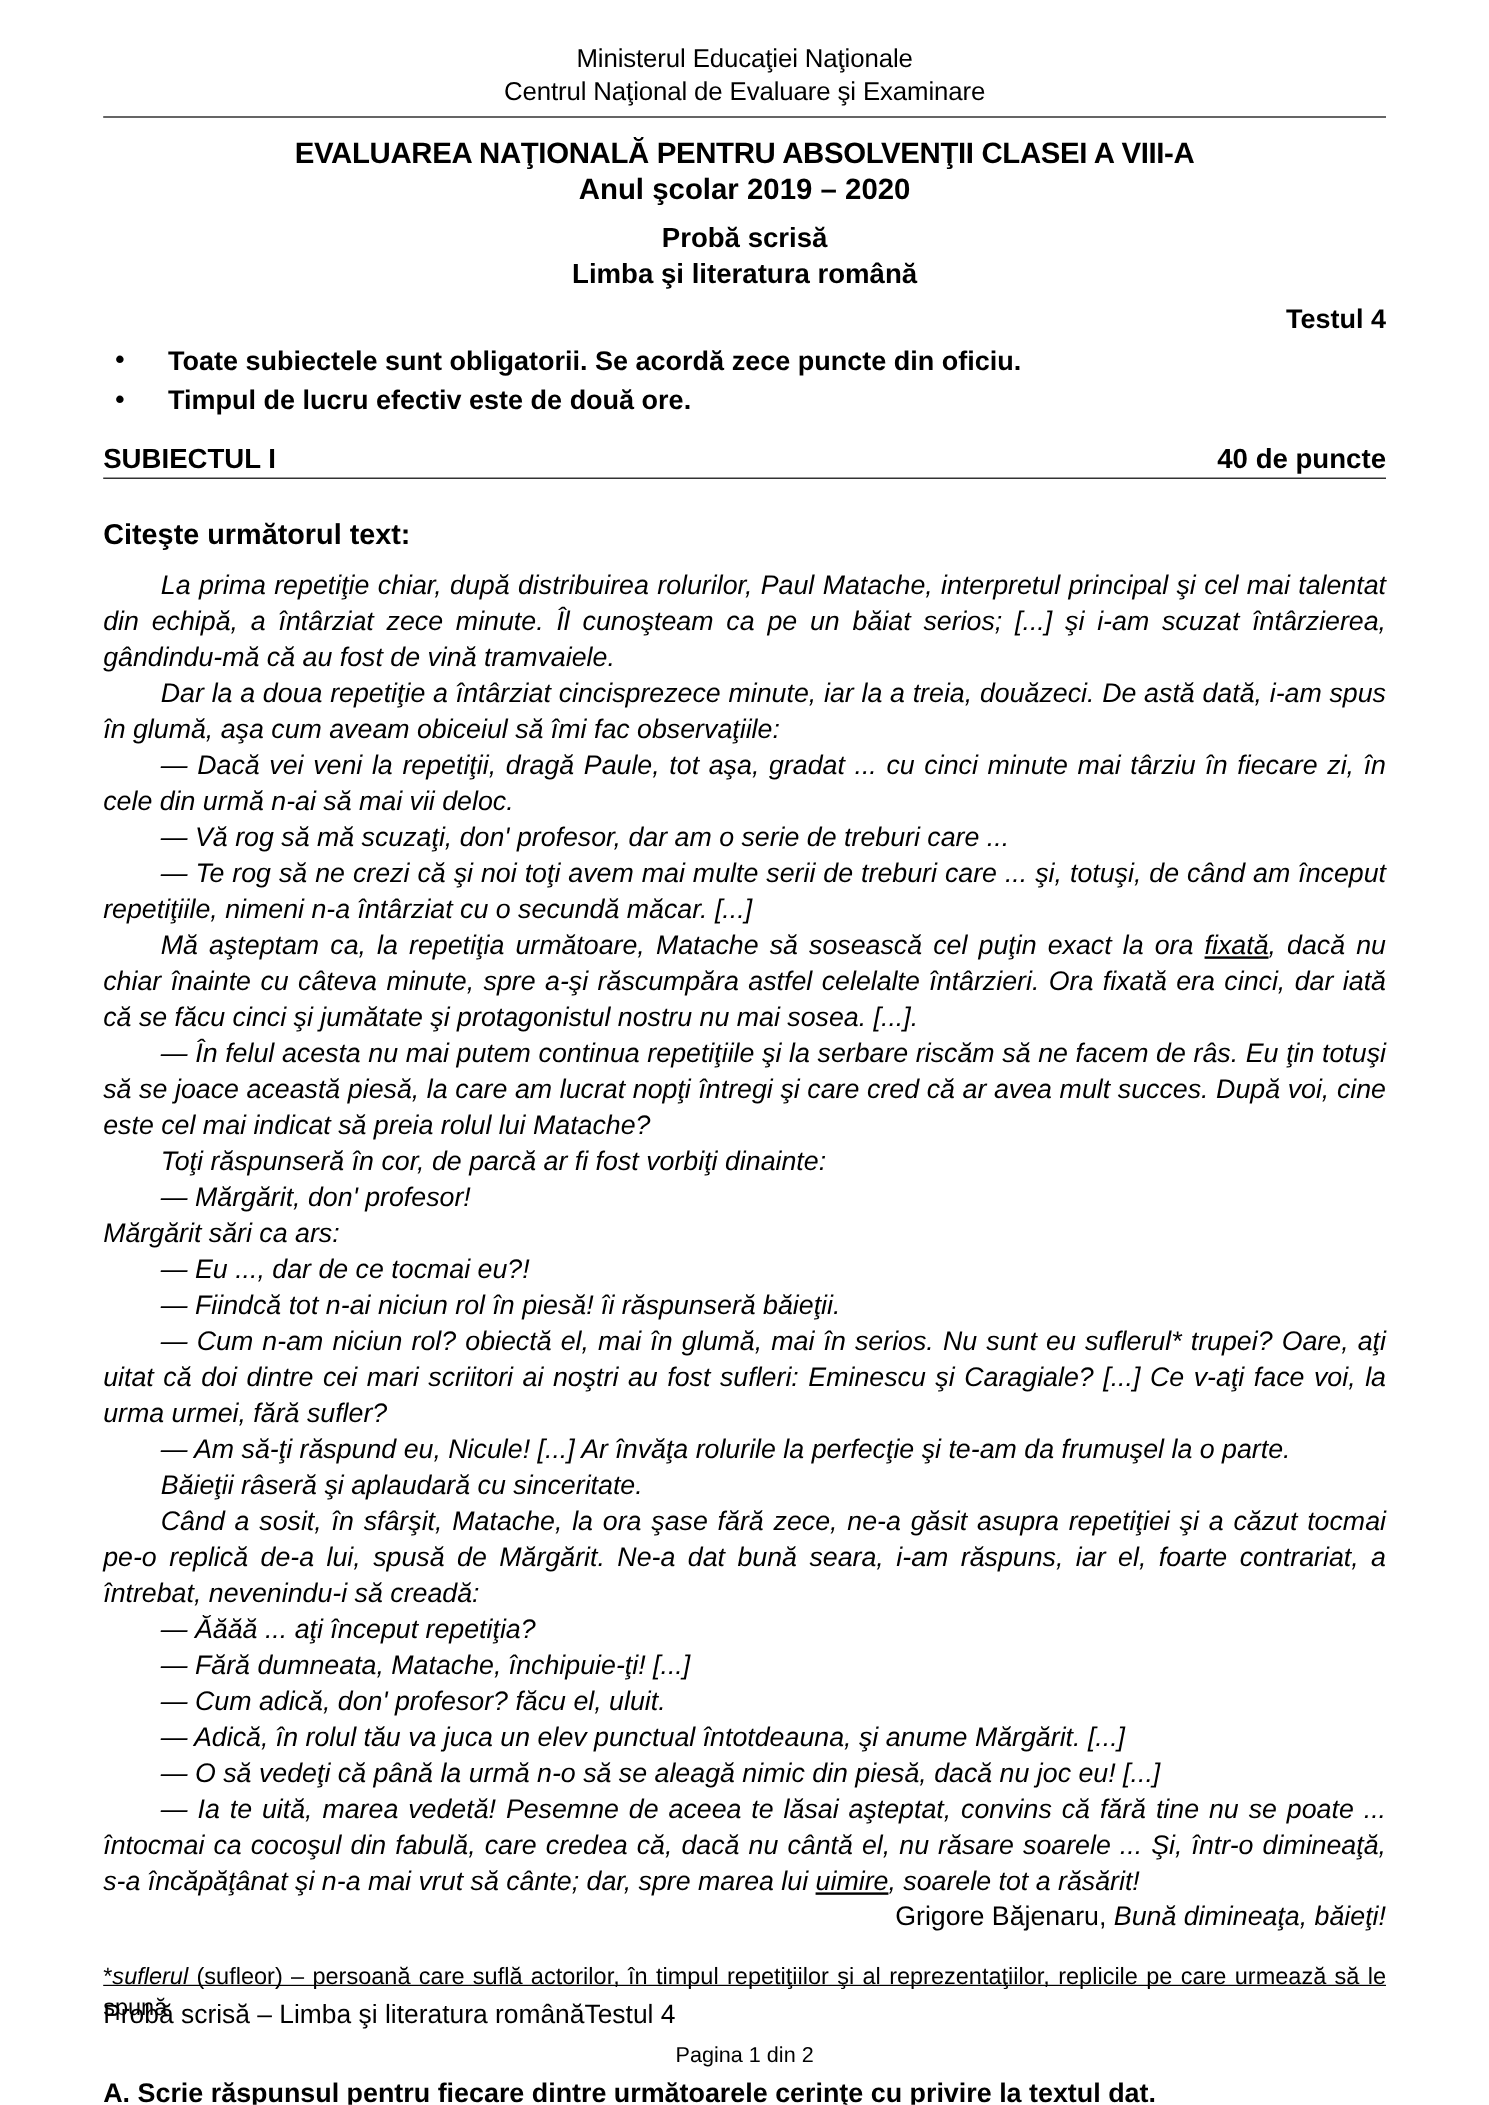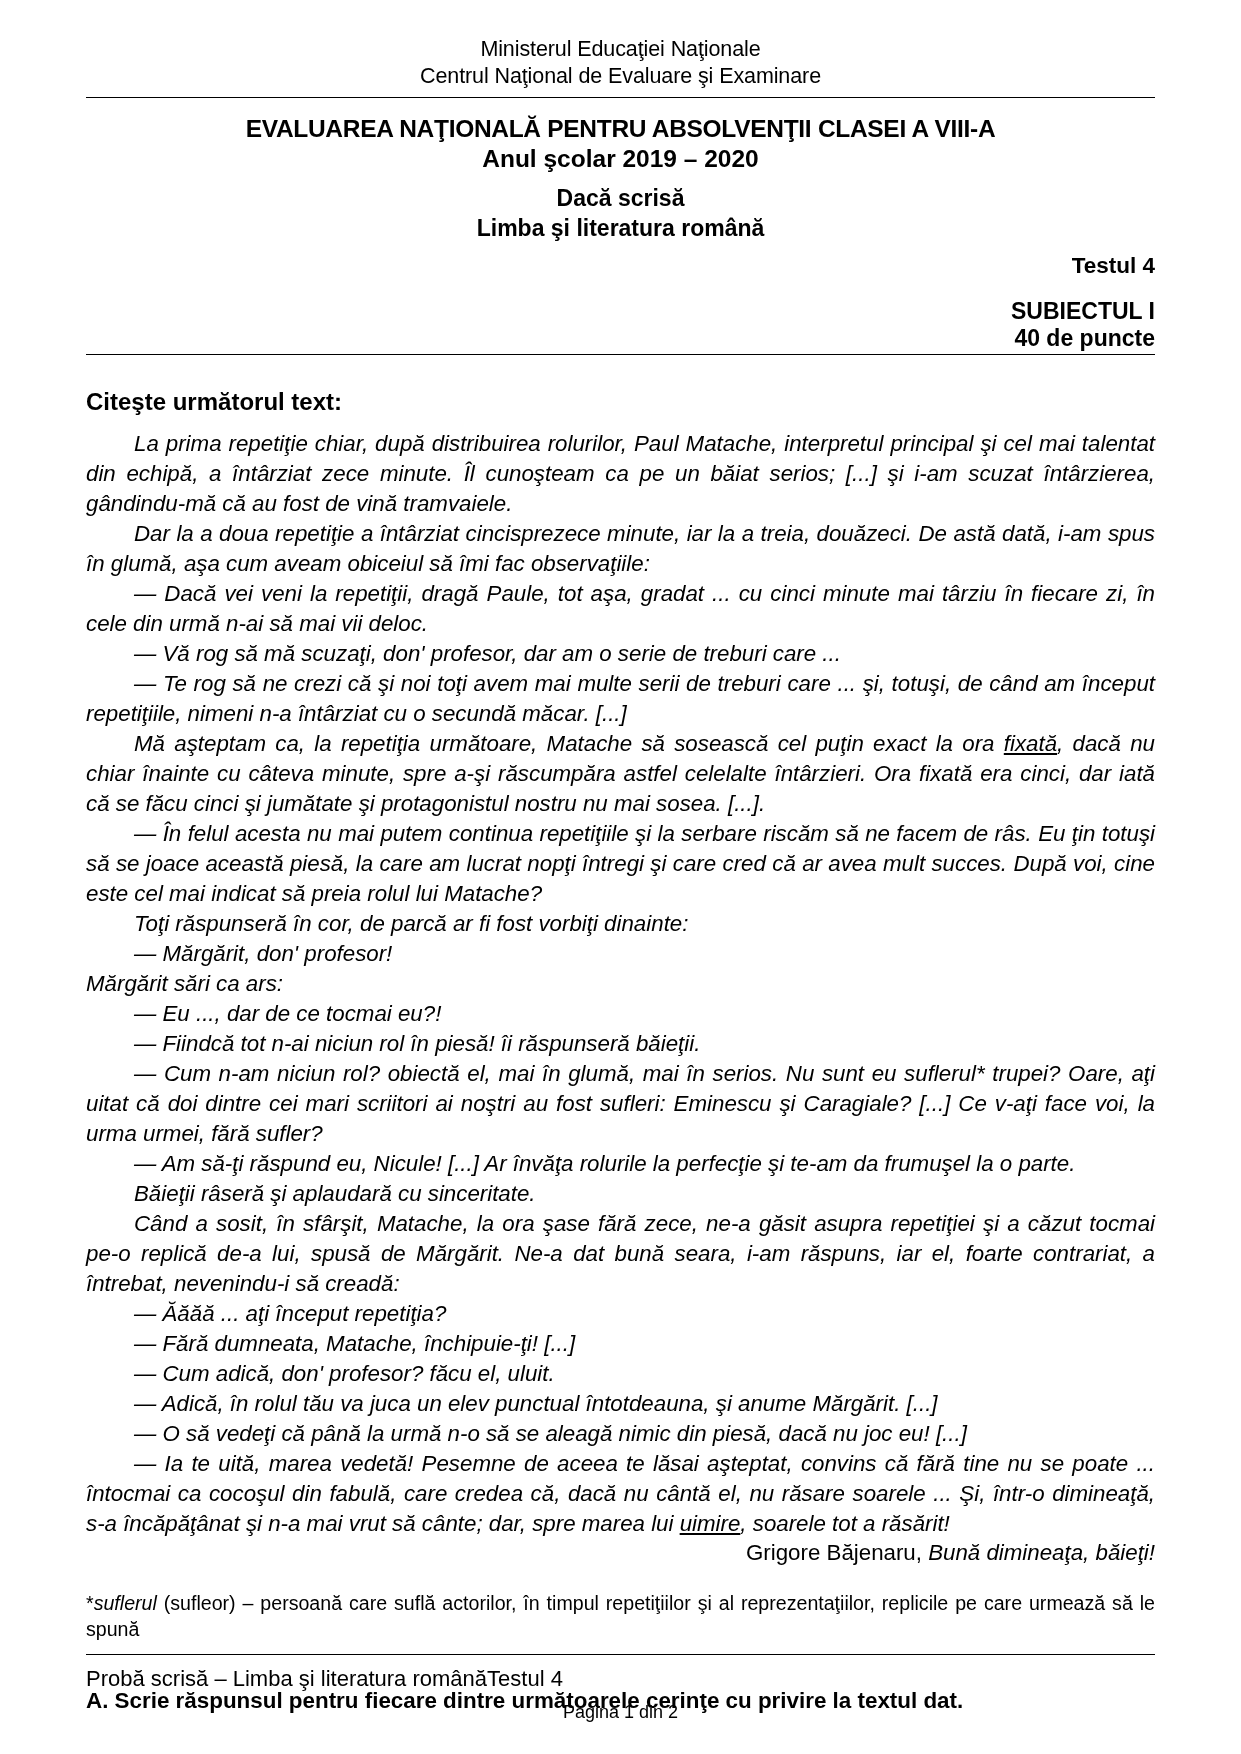--- a/index.html
+++ b/index.html
@@ -95,21 +95,20 @@
   
   .subject-bar {
     display: flex;
     justify-content: space-between;
     align-items: flex-end;
     font-weight: bold;
     font-size: 23px;
     border-bottom: 1.8px solid #000;
     padding-bottom: 2px;
     margin-top: 19px;
-    flex-direction: column;
   }
 
   
   .citeste {
     font-weight: bold;
     font-size: 24px;
     margin-top: 33px;
   }
 
   
@@ -188,26 +187,30 @@
 
   <div class="masthead">
     <div>Ministerul Educaţiei Naţionale</div>
     <div>Centrul Naţional de Evaluare şi Examinare</div>
   </div>
   <hr class="masthead-rule">
 
   <div class="title-block">
     <div class="t-main">EVALUAREA NAŢIONALĂ PENTRU ABSOLVENŢII CLASEI A VIII-A</div>
     <div class="t-year">Anul şcolar 2019 – 2020</div>
-    <div class="t-proba">Dacă scrisă</div>
+    <div class="t-proba">Probă scrisă</div>
     <div class="t-subject">Limba şi literatura română</div>
   </div>
 
   <div class="test-no">Testul 4</div>
 
+  <ul class="rules">
+    <li>Toate subiectele sunt obligatorii. Se acordă zece puncte din oficiu.</li>
+    <li>Timpul de lucru efectiv este de două ore.</li>
+  </ul>
 
   <div class="subject-bar">
     <span>SUBIECTUL I</span>
     <span>40 de puncte</span>
   </div>
 
   <div class="citeste">Citeşte următorul text:</div>
 
   <div class="lit">
     <p>La prima repetiţie chiar, după distribuirea rolurilor, Paul Matache, interpretul principal şi cel mai talentat din echipă, a întârziat zece minute. Îl cunoşteam ca pe un băiat serios; [...] şi i-am scuzat întârzierea, gândindu-mă că au fost de vină tramvaiele.</p>

